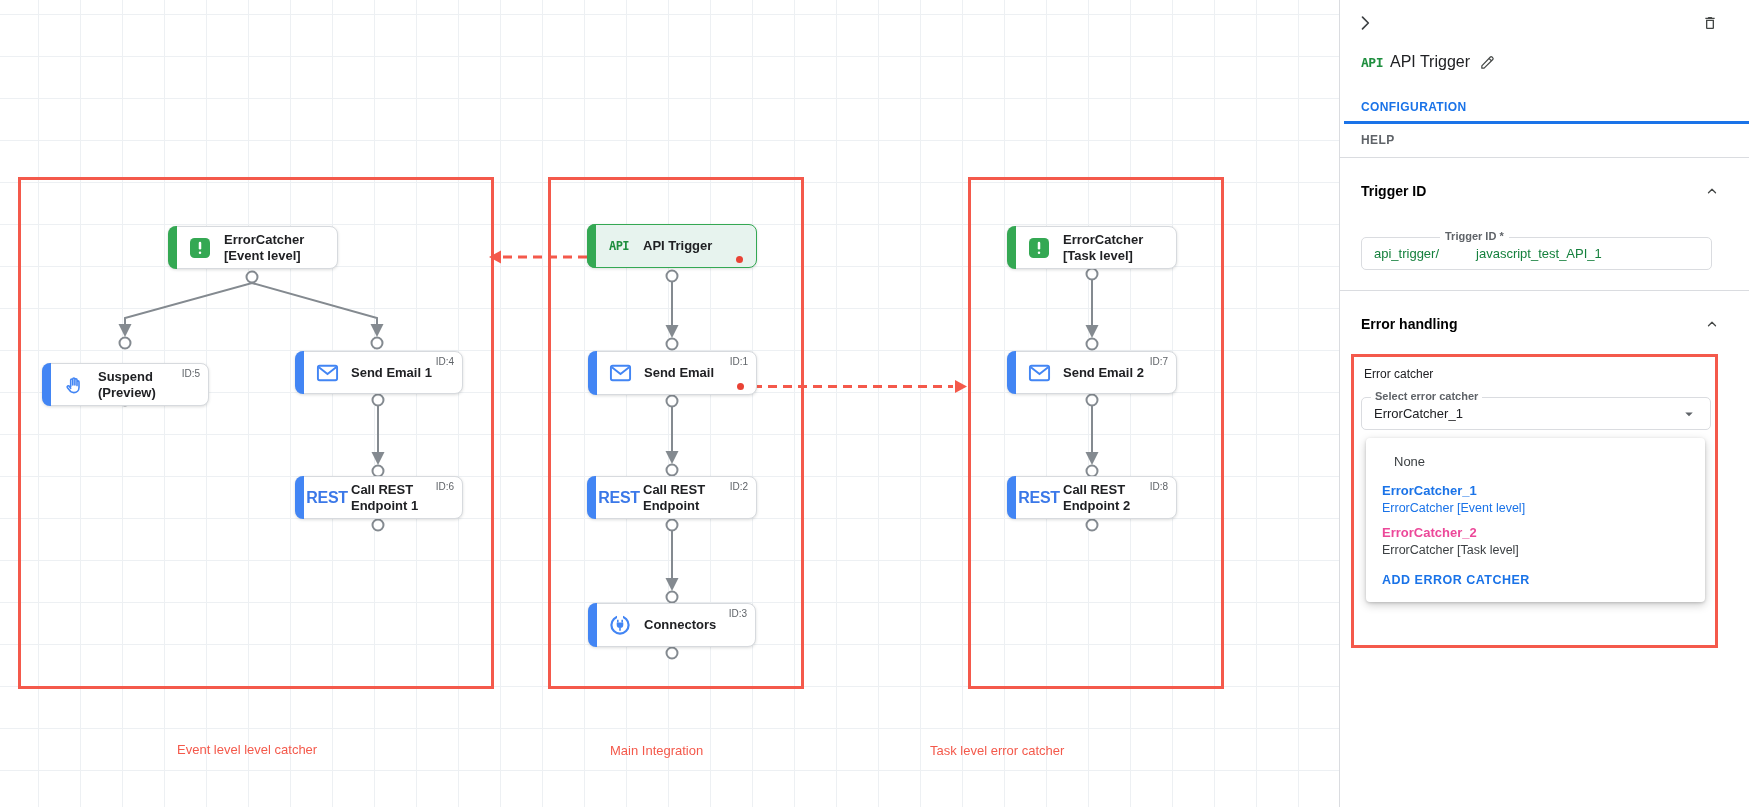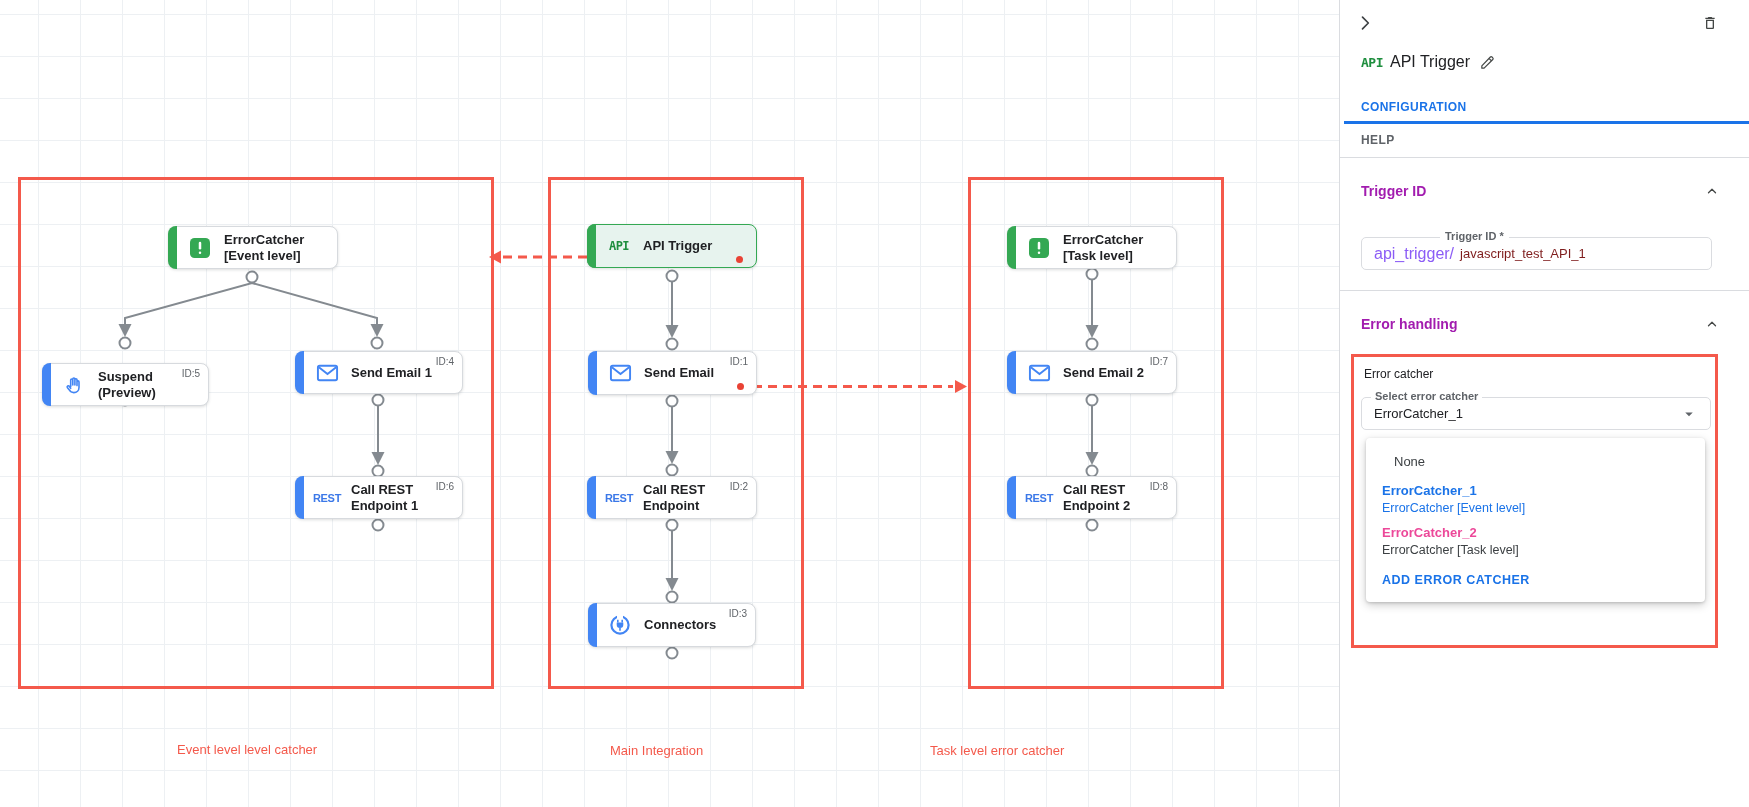--- a/index.html
+++ b/index.html
@@ -18,41 +18,41 @@
 
   .node{position:absolute;z-index:4;background:#fff;border:1px solid #d7dade;border-radius:8px;
     box-shadow:0 1px 3px rgba(60,64,67,.18);display:flex;align-items:center;box-sizing:border-box;}
   .node .bar{position:absolute;left:-1px;top:-1px;bottom:-1px;width:9px;border-radius:8px 0 0 8px;background:#4285f4;}
   .node .bar.green{background:#34a853;}
   .node.selected{background:#e7f3ee;border:1.5px solid #34a853;}
   .nicon{margin-left:16px;width:30px;flex:0 0 auto;display:flex;justify-content:center;align-items:center;}
   .ntitle{margin-left:9px;font-size:13px;font-weight:700;color:#202124;line-height:1.16;max-width:100px;}
   .nid{position:absolute;top:4px;right:8px;font-size:10px;color:#5f6368;}
   .apitxt{font-family:"DejaVu Sans Mono",monospace;font-weight:700;font-size:12px;letter-spacing:-.5px;color:#1e8e3e;}
-  .resttxt{font-weight:700;font-size:11px;letter-spacing:-.3px;color:#3b78e8;}
+  .resttxt{font-weight:700;font-size:16px;letter-spacing:-.3px;color:#3b78e8;}
 
   
   .panel{position:absolute;left:1339px;top:0;width:410px;height:807px;background:#fff;
     border-left:1px solid #dadce0;box-sizing:border-box;z-index:10;}
   .panel-top{display:flex;align-items:center;justify-content:space-between;margin-top:12px;padding:0 31px 0 15px;height:22px;}
   .iconbtn{display:flex;align-items:center;justify-content:center;cursor:pointer;}
   .title-row{display:flex;align-items:center;margin-top:15px;padding-left:21px;height:26px;}
   .badge{font-family:"DejaVu Sans Mono",monospace;font-weight:700;font-size:13px;letter-spacing:-.5px;color:#1e8e3e;}
   .ptitle{margin-left:7px;font-size:16px;color:#202124;}
   .pencil{margin-left:9px;}
   .tabs{display:flex;margin-top:16px;border-bottom:1px solid #dadce0;padding-left:4px;flex-direction:column;}
   .tab{height:33px;line-height:33px;padding:0 17px;font-size:12px;font-weight:700;letter-spacing:.4px;color:#5f6368;cursor:pointer;}
   .tab.active{color:#1a73e8;box-shadow:inset 0 -3px 0 #1a73e8;}
   .sec-head{display:flex;justify-content:space-between;align-items:center;margin-top:25px;padding:0 30px 0 21px;
-    font-size:14px;font-weight:700;color:#a21caf;}
+    font-size:14px;font-weight:700;color:#000000;}
   .tfield{position:relative;margin:38px 37px 14px 21px;height:33px;border:1px solid #dadce0;border-radius:5px;
-    display:flex;align-items:center;padding-left:12px;box-sizing:border-box;background:#fff;}
+    display:flex;align-items:center;padding-left:12px;box-sizing:border-box;background:#fff;gap:31px;}
   .tfield label{position:absolute;top:-8px;left:78px;background:#fff;padding:0 5px;font-size:11px;font-weight:700;color:#5f6368;}
-  .prefix{font-size:16px;color:#8b5cf6;}
-  .fval{font-size:13px;color:#7f1d1d;margin-left:6px;}
+  .prefix{font-size:13px;color:#15803d;}
+  .fval{font-size:13px;color:#15803d;margin-left:6px;}
   hr.div{border:0;border-top:1px solid #dadce0;margin:20px 0 0 0;}
   .red-frame{margin:22px 31px 0 11px;border:3px solid #f4594b;height:294px;box-sizing:border-box;padding-top:10px;}
   .ec-label{margin-left:10px;font-size:12px;color:#202124;}
   .select{position:relative;margin:16px 4px 0 7px;height:33px;border:1px solid #dadce0;border-radius:5px;
     display:flex;align-items:center;padding:4px 12px;box-sizing:border-box;background:#fff;cursor:pointer;}
   .select label{position:absolute;top:-8px;left:9px;background:#fff;padding:0 4px;font-size:11px;font-weight:700;color:#5f6368;}
   .sval{font-size:13px;color:#202124;}
   .caret{margin-left:auto;display:flex;}
   .menu{margin:8px 10px 0 12px;background:#fff;border-radius:4px;padding:12px 0 15px 0;
     box-shadow:0 1px 3px rgba(0,0,0,.16),0 3px 10px rgba(0,0,0,.2);}

